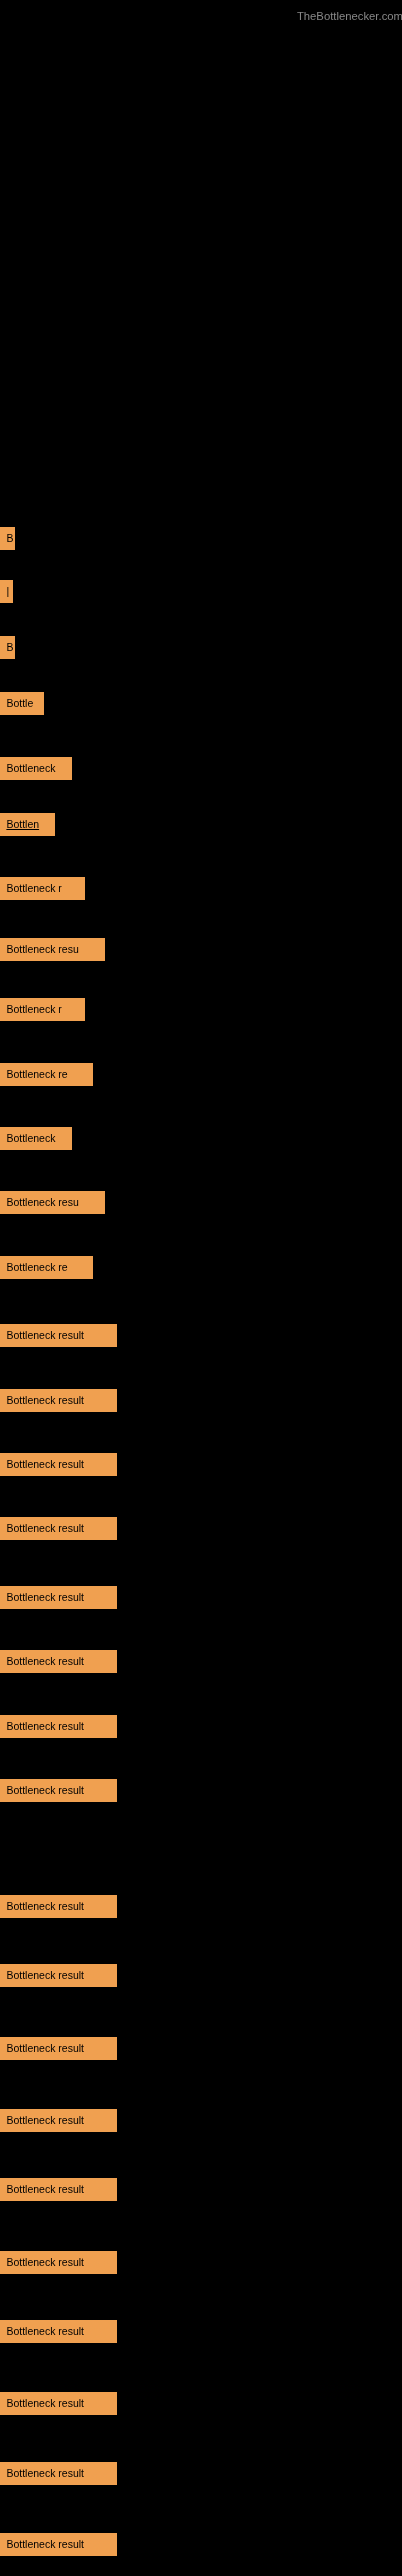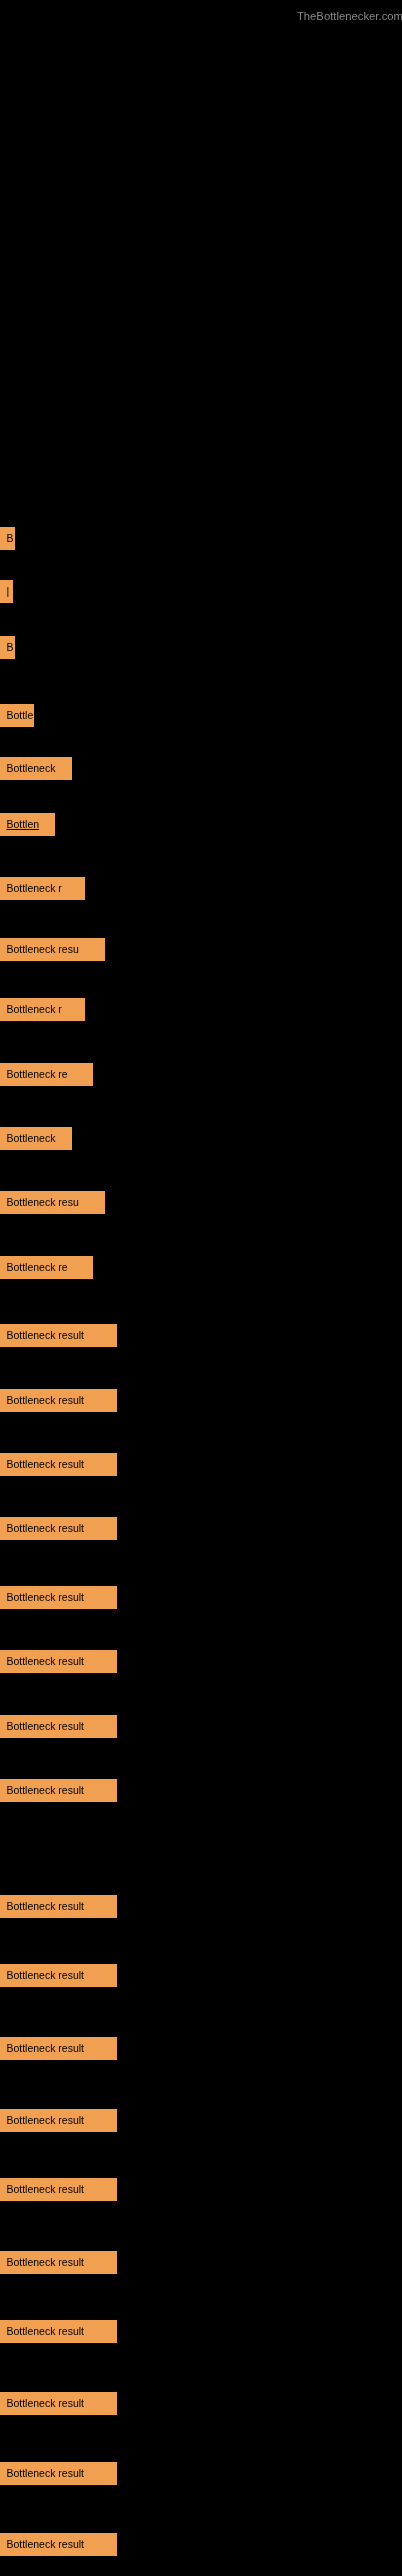--- a/index.html
+++ b/index.html
@@ -40,21 +40,21 @@
   </style>
 </head>
 <body>
 
 <div class="site-title">TheBottlenecker.com</div>
 
 <div id="items-container">
     <div class="bottleneck-item" style="top: 527px; width: 14.5px;">B</div>
     <div class="bottleneck-item" style="top: 580px; width: 9.7px;">|</div>
     <div class="bottleneck-item" style="top: 636px; width: 14.5px;">B</div>
-    <div class="bottleneck-item" style="top: 692px; width: 34px; margin-top: 12px;">Bottle</div>
+    <div class="bottleneck-item" style="top: 692px; width: 44px;">Bottle</div>
     <div class="bottleneck-item" style="top: 757px; width: 72px;">Bottleneck</div>
     <div class="bottleneck-item" style="top: 813px; width: 55px; text-decoration: underline;">Bottlen</div>
     <div class="bottleneck-item" style="top: 877px; width: 85px;">Bottleneck r</div>
     <div class="bottleneck-item" style="top: 938px; width: 105px;">Bottleneck resu</div>
     <div class="bottleneck-item" style="top: 998px; width: 85px;">Bottleneck r</div>
     <div class="bottleneck-item" style="top: 1063px; width: 93px;">Bottleneck re</div>
     <div class="bottleneck-item" style="top: 1127px; width: 72px;">Bottleneck</div>
     <div class="bottleneck-item" style="top: 1191px; width: 105px;">Bottleneck resu</div>
     <div class="bottleneck-item" style="top: 1256px; width: 93px;">Bottleneck re</div>
     <div class="bottleneck-item" style="top: 1324px; width: 117px;">Bottleneck result</div>

